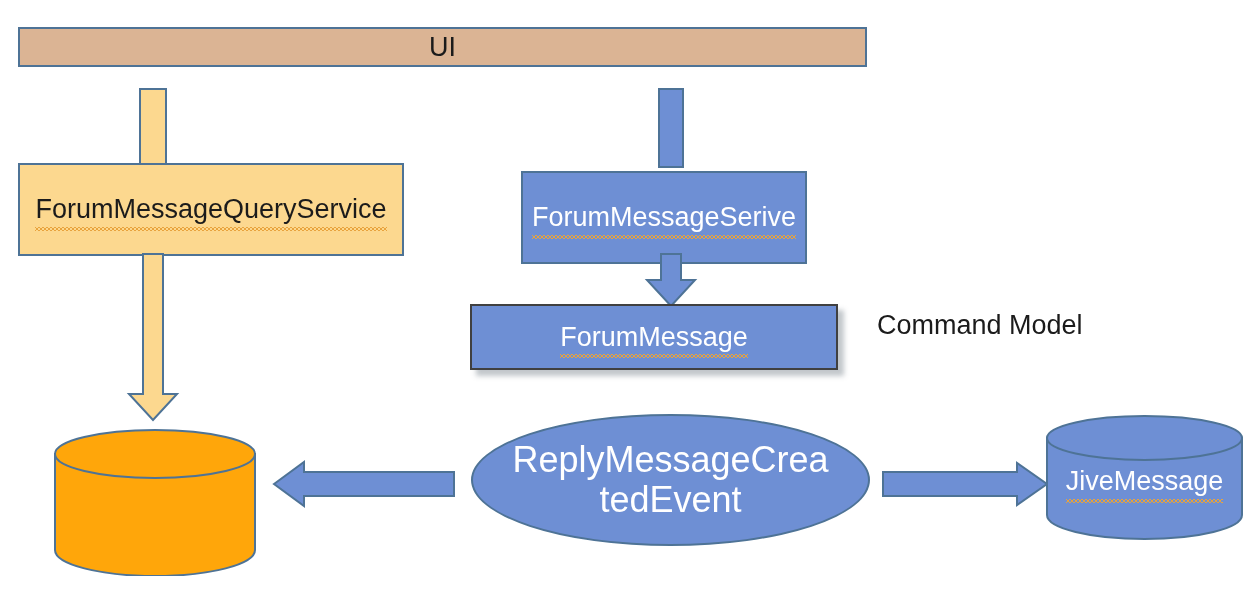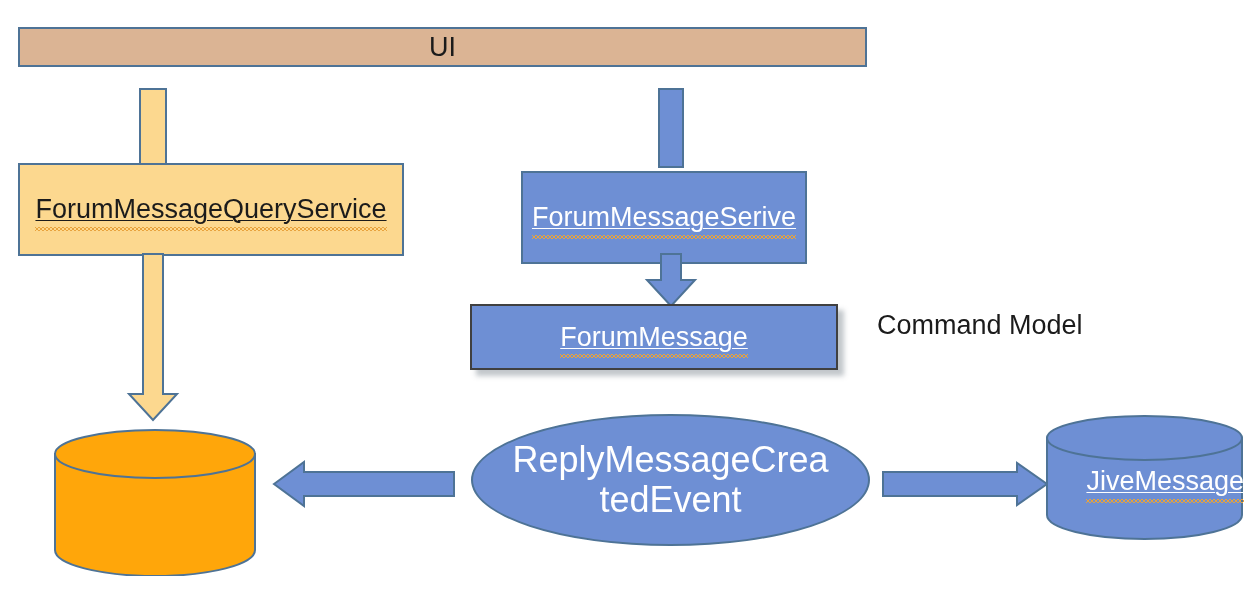--- a/index.html
+++ b/index.html
@@ -70,21 +70,20 @@
     border: 2px solid #404040;
     font-size: 27px;
     color: #ffffff;
     box-shadow: 6px 6px 5px rgba(120,130,140,0.45);
   }
 
   
   .squiggle {
     position: relative;
     display: inline-block;
-    text-decoration: underline;
     text-decoration-color: currentColor;
     text-underline-offset: 2px;
     text-decoration-thickness: 1px;
   }
   .squiggle::after {
     content: "";
     position: absolute;
     left: 0;
     right: 0;
     bottom: -6px;
@@ -108,21 +107,21 @@
 
   
   .cylinder {
     position: absolute;
   }
   .cylinder svg { display: block; }
   .cyl-text {
     position: absolute;
     left: 0;
     right: 0;
-    text-align: right;
+    text-align: center;
     font-size: 27px;
     white-space: nowrap;
   }
   #cache-cyl { left: 53px; top: 428px; width: 204px; height: 148px; }
   #cache-cyl .cyl-text { top: 66px; color: #1b1b1b; }
   #jive-cyl { left: 1045px; top: 414px; width: 199px; height: 127px; }
   #jive-cyl .cyl-text { top: 52px; color: #ffffff; }
 
   
   #event-ellipse {

